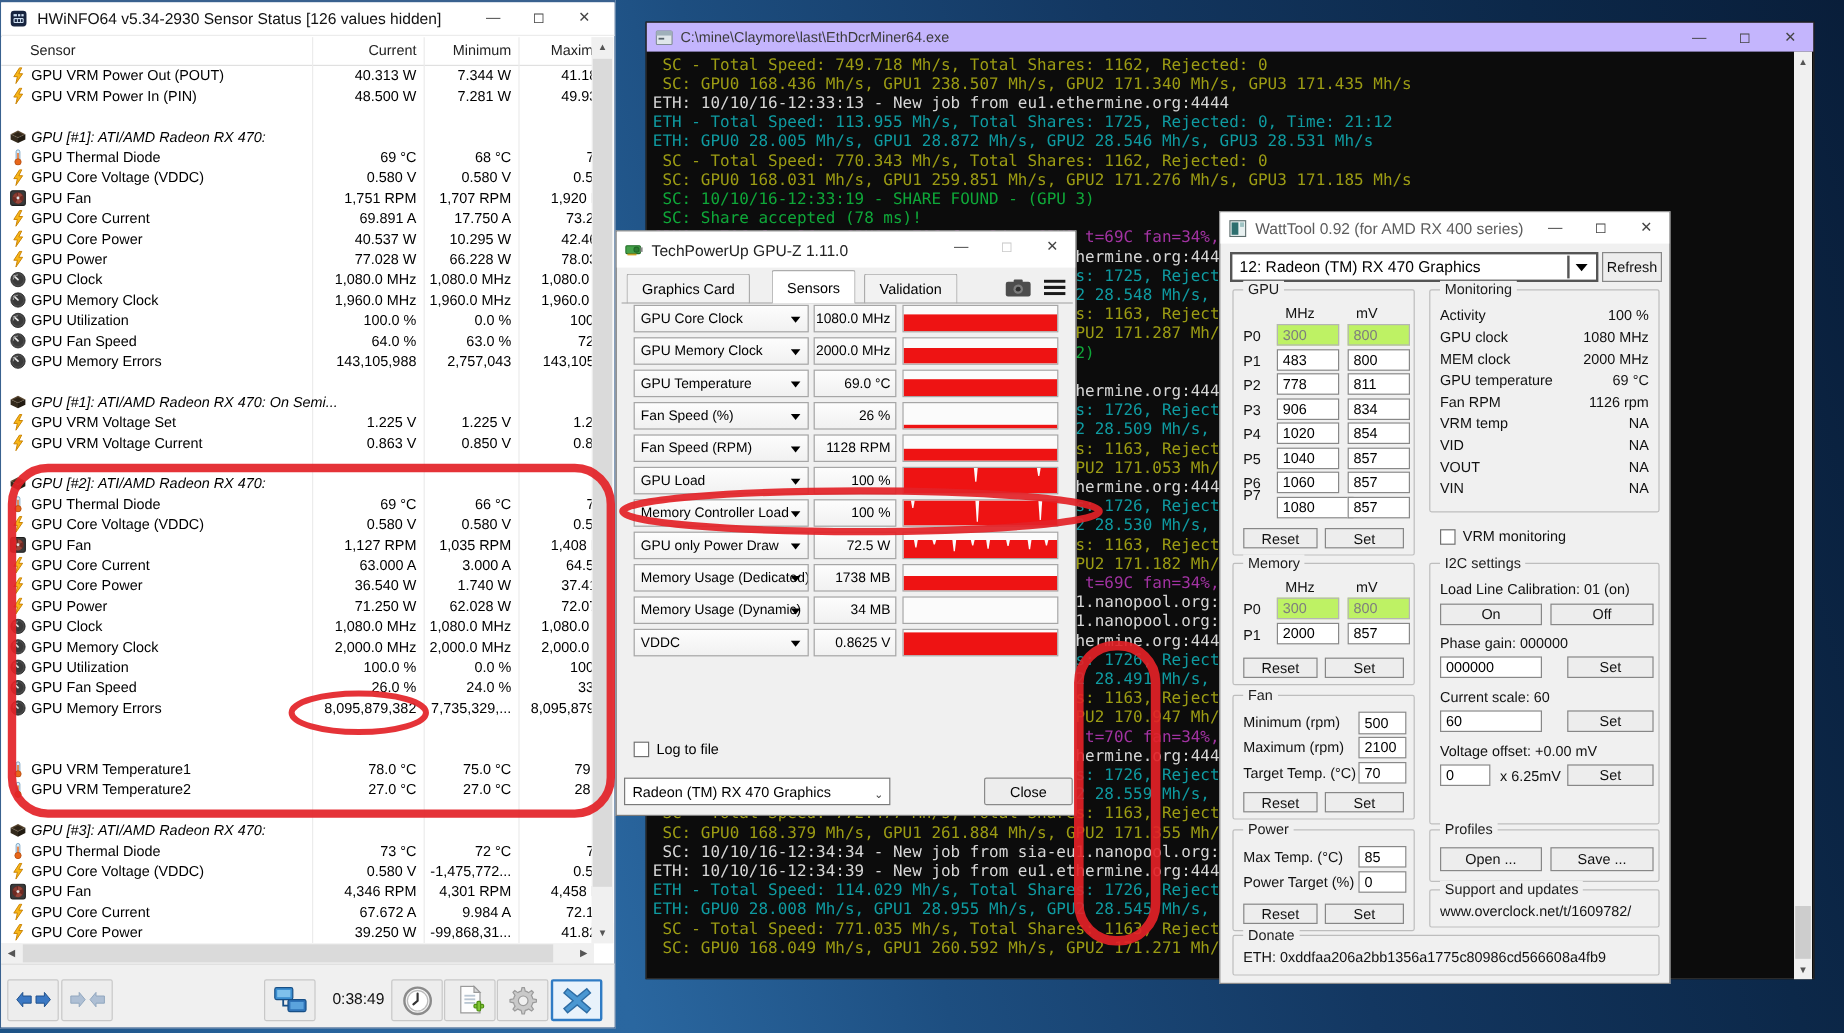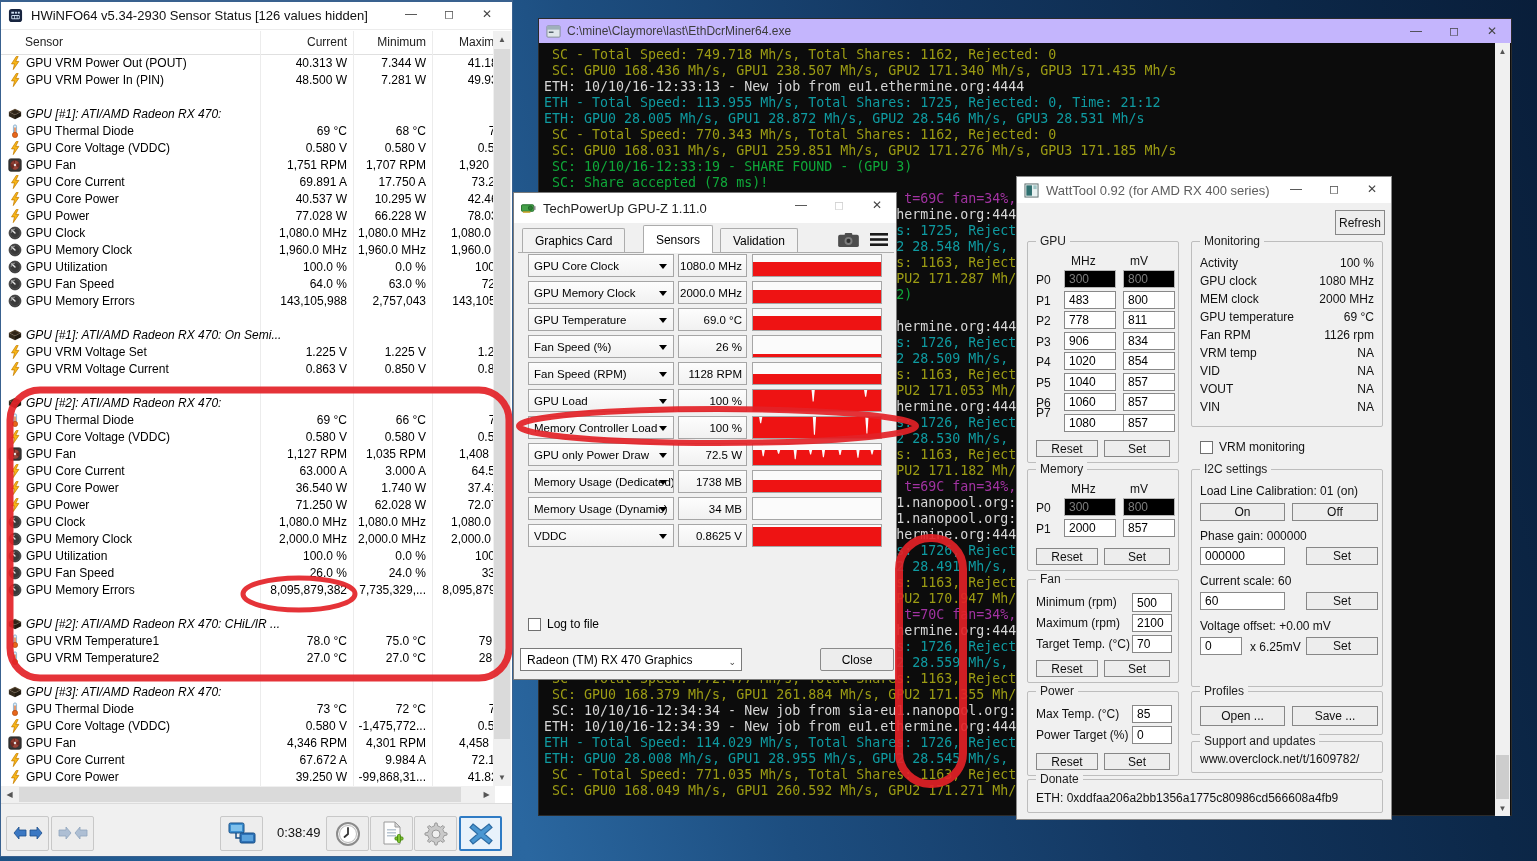--- a/index.html
+++ b/index.html
@@ -69,21 +69,21 @@
   #gpuz-close { position:absolute; left:306px; top:455px; width:74px; height:23px; background:#ededed; border:1px solid #8a8a8a; border-radius:2px; font-size:12px; display:flex; align-items:center; justify-content:center; }
 
   
   #wt-win { position:absolute; left:1016px; top:176px; width:376px; height:644px; background:#f0f0f0; border:1px solid #8a8a8a; z-index:3; }
   #wt-title { position:absolute; left:0; top:0; width:100%; height:26px; background:#fff; display:flex; align-items:center; }
   #wt-title .ttl { font-size:13px; color:#5d5d5d; margin-left:7px; }
   .groupbox { position:absolute; border:1px solid #bdbdbd; border-radius:2px; }
   .groupbox > .glbl { position:absolute; left:8px; top:-8px; background:#f0f0f0; padding:0 4px; font-size:12px; color:#1c1c1c; }
   .wt-btn { position:absolute; background:#ededed; border:1px solid #878787; font-size:12px; display:flex; align-items:center; justify-content:center; color:#111; }
   .wt-input { position:absolute; background:#fff; border:1px solid #888; font-size:12px; display:flex; align-items:center; padding-left:4px; }
-  .wt-input.dis { background:#000000; color:#7e7e7e; border-color:#b5b5b5; }
+  .wt-input.dis { background:#bef264; color:#7e7e7e; border-color:#b5b5b5; }
   .wt-lbl { position:absolute; font-size:12px; color:#111; white-space:nowrap; }
   .wt-val { position:absolute; font-size:12px; color:#111; text-align:right; white-space:nowrap; }
   #wt-combo { position:absolute; left:8px; top:33px; width:307px; height:25px; background:#fff; border:2px solid #555; font-size:13px; display:flex; align-items:center; padding-left:6px; }
   #wt-combo .ddbox { position:absolute; right:2px; top:1px; width:22px; height:19px; border-left:2px solid #555; display:flex; align-items:center; justify-content:center; }
   #wt-combo .ddbox .dd { width:0; height:0; border-left:5px solid transparent; border-right:5px solid transparent; border-top:6px solid #000; }
   #wt-refresh { left:318px; top:33px; width:50px; height:25px; }
 
   
   #annot { position:absolute; left:0; top:0; width:1537px; height:861px; z-index:9; pointer-events:none; }
 </style>
@@ -498,29 +498,20 @@
               <circle cx="8" cy="8" r="5" fill="#3a3a3a"></circle>
               <path d="M8 8 L4.4 4.6" stroke="#e9e9e9" stroke-width="1.6" stroke-linecap="round"></path>
               <path d="M3.5 8 A4.5 4.5 0 0 1 8 3.5" stroke="#9a9a9a" stroke-width="1" fill="none"></path>
             </svg></span>
           <span class="nm">GPU Memory Errors</span>
           <span class="v cur">8,095,879,382</span>
           <span class="v min">7,735,329,...</span>
           <span class="v max">8,095,879,382</span>
         </div>
         <div class="hw-row" style="top: 544px;"></div>
-        <div class="hw-row" style="top: 561px;">
-          <span class="icon"><svg width="14" height="14" viewBox="0 0 16 16">
-              <polygon points="8,2 15,5.5 8,9 1,5.5" fill="#57452f"></polygon>
-              <polygon points="1,5.5 8,9 8,14 1,10.5" fill="#342a1c"></polygon>
-              <polygon points="15,5.5 8,9 8,14 15,10.5" fill="#221b11"></polygon>
-              <polygon points="8,3.4 12.8,5.8 8,8.2 3.2,5.8" fill="#2e2417"></polygon>
-            </svg></span>
-          <span class="nm grp">GPU [#2]: ATI/AMD Radeon RX 470: CHiL/IR ...</span>
-        </div>
         <div class="hw-row" style="top: 578px;">
           <span class="icon"><svg width="14" height="14" viewBox="0 0 16 16">
               <rect x="6.2" y="1" width="3.6" height="10" rx="1.8" fill="#dceefa" stroke="#6d9bbd" stroke-width="0.8"></rect>
               <rect x="7.3" y="4" width="1.4" height="7" fill="#e8661a"></rect>
               <circle cx="8" cy="12.5" r="3" fill="#e8661a" stroke="#b34f12" stroke-width="0.8"></circle>
             </svg></span>
           <span class="nm">GPU VRM Temperature1</span>
           <span class="v cur">78.0 °C</span>
           <span class="v min">75.0 °C</span>
           <span class="v max">79.0 °C</span>
@@ -813,20 +804,26 @@
           <rect x="1" y="1" width="14" height="14" fill="#e8f1f1" stroke="#5b6b6b"></rect>
           <rect x="2.5" y="2.5" width="6" height="11" fill="#2e6f6f"></rect>
           <rect x="10" y="2.5" width="3.5" height="4" fill="#9fc4c4"></rect>
         </svg>
       <span class="ttl">WattTool 0.92 (for AMD RX 400 series)</span>
       <div class="cap-btns">
         <div class="cap-btn">—</div>
         <div class="cap-btn">◻</div>
         <div class="cap-btn">✕</div>
       </div>
+    </div>
+    <div id="wt-combo">
+      <span>12: Radeon (TM) RX 470 Graphics</span>
+      <div class="ddbox">
+          <div class="dd"></div>
+        </div>
     </div>
     <div class="wt-btn" id="wt-refresh">Refresh</div>
 
     <div class="groupbox" style="left:10px;top:64px;width:152px;height:222px">
       <span class="glbl">GPU</span>
       <span class="wt-lbl" style="left:43px;top:12px">MHz</span>
       <span class="wt-lbl" style="left:102px;top:12px">mV</span>
       <div id="wt-gpu-pstates">
           <span class="wt-lbl" style="left: 8px; top: 31px;">P0</span>
           <div class="wt-input dis" style="left: 36px; top: 28px; width: 52px; height: 18px;">300</div>

